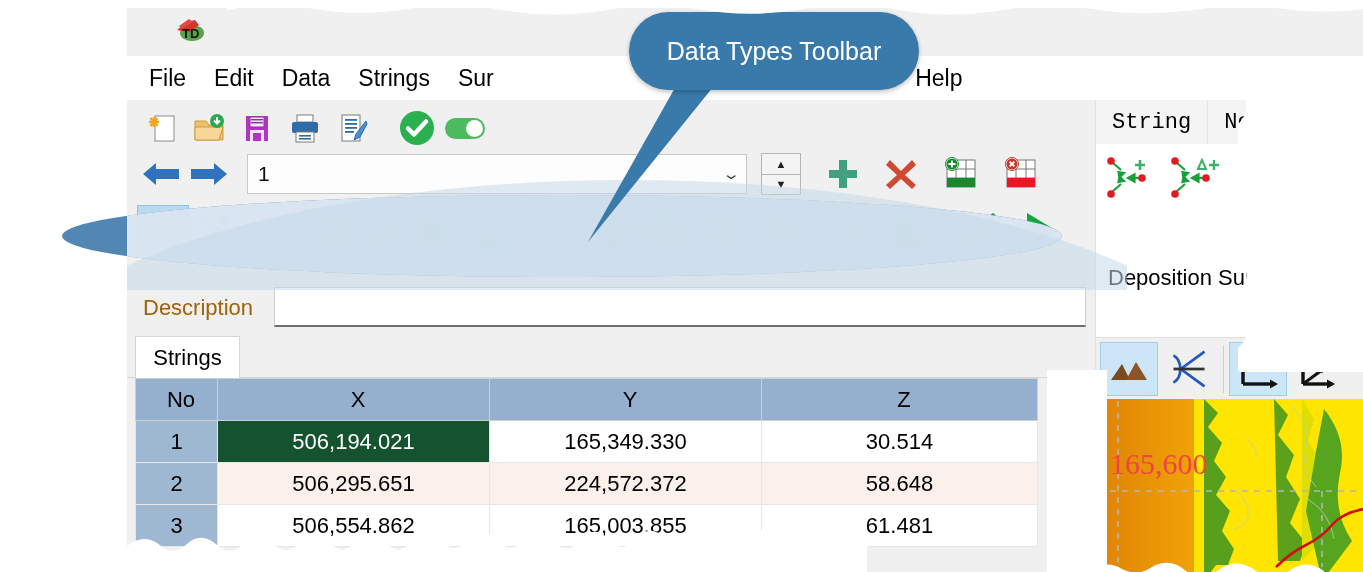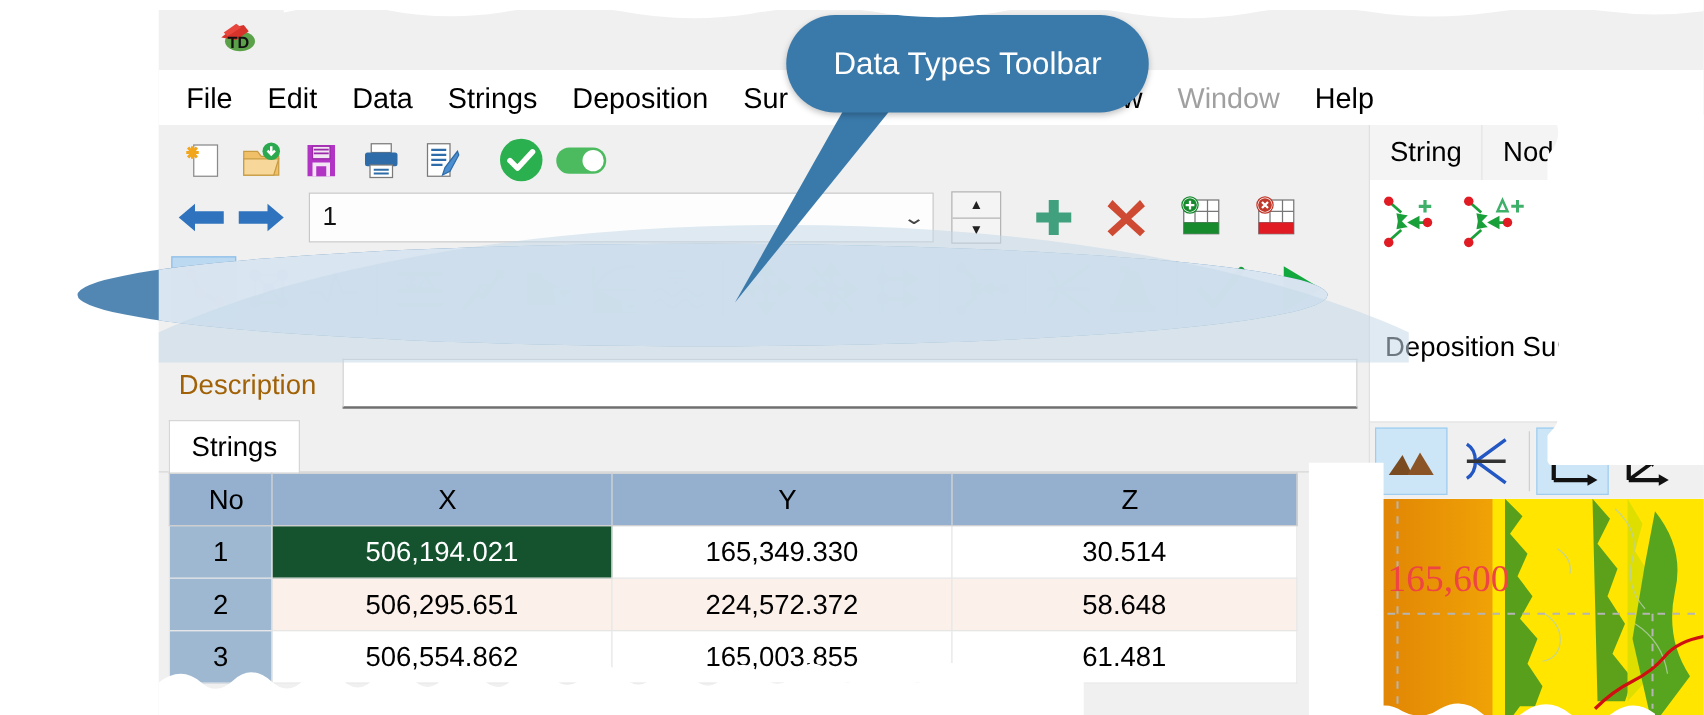--- a/index.html
+++ b/index.html
@@ -116,21 +116,21 @@
   .col-z { width:276px; }
 
   
   .rdock{
     position:absolute; left:968px; top:92px; width:268px; height:480px;
     background:#f4f4f4; border-left:1px solid #e0e0e0;
   }
   .rtabs{ display:flex; height:44px; background:#f4f4f4; }
   .rtab{
     padding:0 16px; display:flex; align-items:center; font-size:22px; color:#000;
-    border-right:1px solid #e4e4e4; white-space:nowrap;
+    border-right:1px solid #e4e4e4; white-space:nowrap;font-family:Liberation Mono, monospace;
   }
   .rpanel{ background:#fff; height:193px; position:relative; }
   .rpanel-tools{ display:flex; padding:10px 8px 0 8px; gap:6px; }
   .rtool{ width:58px; height:48px; display:flex; align-items:center; justify-content:center; }
   .dep-row{
     position:absolute; left:12px; top:118px; display:flex; align-items:center; gap:10px;
     font-size:22px; color:#000; white-space:nowrap;
   }
   .dep-input{
     width:34px; height:32px; border:1px solid #dcdcdc; background:#fff;
@@ -211,21 +211,20 @@
         <text x="9" y="22" font-size="13" font-weight="bold" font-family="'Liberation Sans',sans-serif" fill="#111">TD</text>
       </svg>
     </span>
   </div>
 
   <div class="menubar">
     <div class="menu-item">File</div>
     <div class="menu-item">Edit</div>
     <div class="menu-item">Data</div>
     <div class="menu-item">Strings</div>
-    <div class="menu-item">Deposition</div>
     <div class="menu-item">Sur</div>
     <div class="menu-item" style="padding-left:150px;">ools</div>
     <div class="menu-item">View</div>
     <div class="menu-item disabled">Window</div>
     <div class="menu-item">Help</div>
   </div>
 
   <div class="toolbar-area">
 
     <div class="toolrow" style="left:10px; top:6px;">

